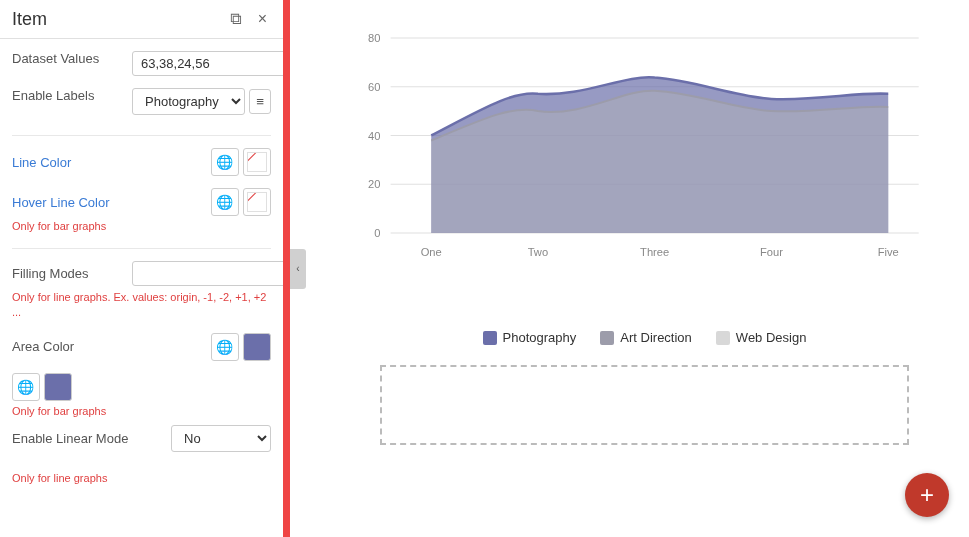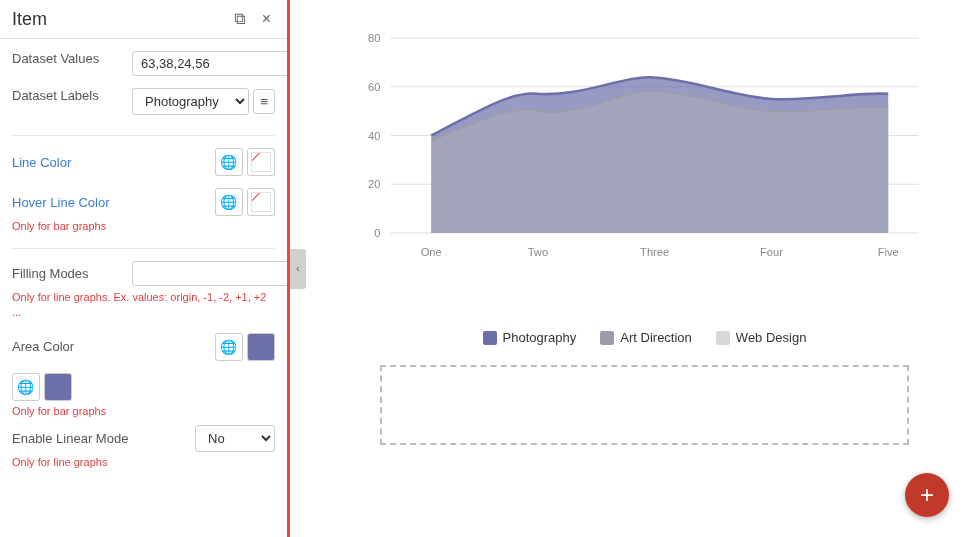--- a/index.html
+++ b/index.html
@@ -2,21 +2,21 @@
 <html><head>
   <meta charset="utf-8">
   <style>
     * { box-sizing: border-box; margin: 0; padding: 0; }
     body { font-family: Arial, sans-serif; font-size: 13px; background: #f5f5f5; display: flex; height: 537px; overflow: hidden; }
 
     
     .left-panel {
       width: 290px;
       background: #fff;
-      border-right: 3px solid #ef4444;
+      border-right: 7px solid #ef4444;
       display: flex;
       flex-direction: column;
       flex-shrink: 0;
       overflow-y: auto;
     }
 
     .panel-header {
       display: flex;
       align-items: center;
       justify-content: space-between;
@@ -220,31 +220,31 @@
     .filling-note {
       font-size: 11px;
       color: #e04040;
       margin-bottom: 12px;
       line-height: 1.4;
     }
 
     .enable-linear-row {
       display: flex;
       align-items: center;
-      margin-bottom: 0;
+      margin-bottom: 16px;
     }
 
     .enable-linear-label {
       color: #555;
       font-size: 13px;
       flex: 1;
     }
 
     .enable-linear-select {
-      width: 80px;
+      width: 100px;
       border: 1px solid #ccc;
       border-radius: 3px;
       padding: 4px 8px;
       font-size: 13px;
       background: #fff;
       color: #333;
     }
 
     .only-line-note {
       font-size: 11px;
@@ -360,21 +360,21 @@
   </div>
 
   <div class="panel-body">
 
     <div class="form-row">
       <span class="form-label">Dataset Values</span>
       <input class="form-input" type="text" value="63,38,24,56" style="">
     </div>
 
     <div class="form-row">
-      <span class="form-label">Dataset Labels</span>
+      <span class="form-label">Enable Labels</span>
       <div class="dataset-labels-row" style="flex:1;">
         <select class="dataset-labels-select">
           <option>Photography</option>
           <option>Art Direction</option>
           <option>Web Design</option>
         </select>
         <button class="btn-list">
           <span>≡</span>
         </button>
       </div>

